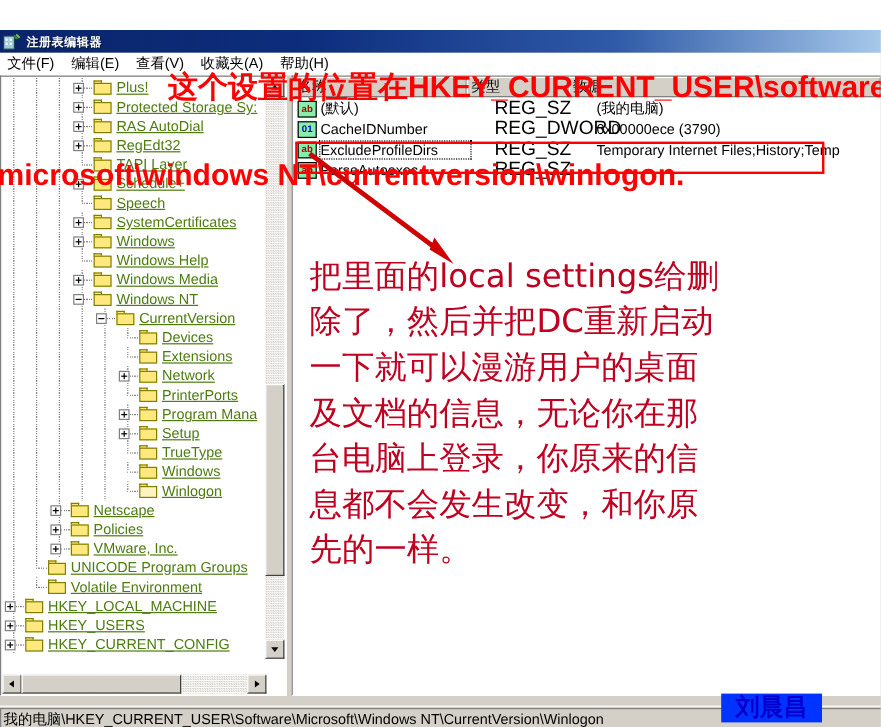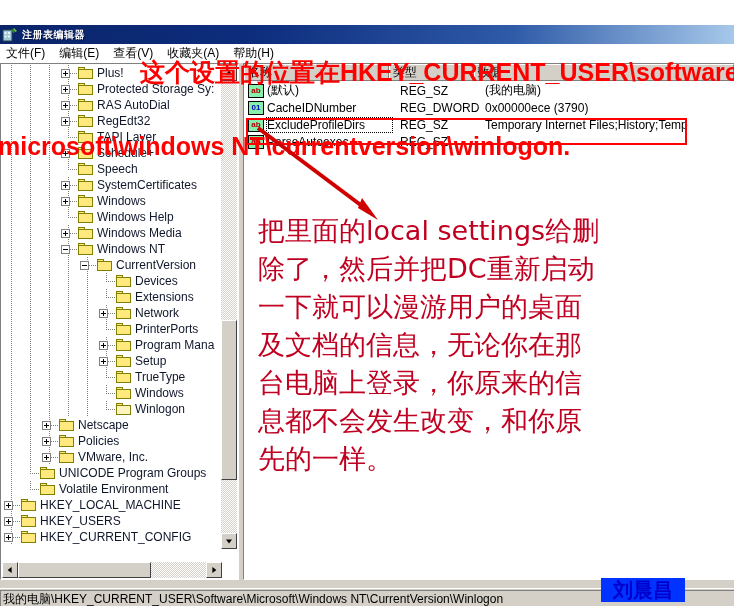--- a/index.html
+++ b/index.html
@@ -79,21 +79,21 @@
   }
   .fold .b{
     position:absolute;left:0;top:2px;width:15px;height:10px;
     background:#ffe97f;border:1px solid #808000;box-sizing:border-box;
   }
   .fold .t{
     position:absolute;left:0;top:0px;width:7px;height:3px;
     background:#ffe97f;border:1px solid #808000;border-bottom:none;box-sizing:border-box;
   }
   .fold.open .b{background:#fdf3bf;}
-  .tlabel{font-size:12px;color:#0f172a;line-height:16px;}
+  .tlabel{font-size:12px;color:#4d7c0f;line-height:16px;text-decoration:underline;}
   .trow.sel .tlabel{background:transparent;}
 
   
   .vsb{
     position:absolute;width:16px;background:
       repeating-conic-gradient(#d4d0c8 0% 25%,#ffffff 0% 50%) 0 0/2px 2px;
   }
   .vsb .btn,.hsb .btn{
     position:absolute;width:16px;height:16px;background:#d4d0c8;
     border-top:1px solid #fff;border-left:1px solid #fff;
@@ -131,21 +131,21 @@
     background:#86efac;border:1px solid #000;box-sizing:border-box;padding-left:11px;
   }
   .vicon span{
     position:absolute;left:0;right:0;top:0;bottom:0;font-size:8px;font-weight:bold;
     line-height:12px;text-align:center;font-family:"Liberation Sans",sans-serif;
   }
   .vicon.sz span{color:#b00000;}
   .vicon.dw span{color:#0000c0;}
   .vname{font-size:12px;width:125px;overflow:hidden;}
   .vname.focus{outline:1px dotted #000;outline-offset:0px;}
-  .vtype{font-size:12px;width:85px;margin-left:8px;}
+  .vtype{font-size:16px;width:85px;margin-left:20px;}
   .vdata{font-size:12px;margin-left:0px;}
 
   
   .statusbar{
     position:absolute;left:0;top:563px;width:734px;height:18px;background:#d4d0c8;
     border-top:1px solid #fff;box-sizing:border-box;
   }
   .statusbar .sunken{
     position:absolute;left:0;top:1px;width:734px;height:16px;
     border-top:1px solid #808080;border-left:1px solid #808080;box-sizing:border-box;

